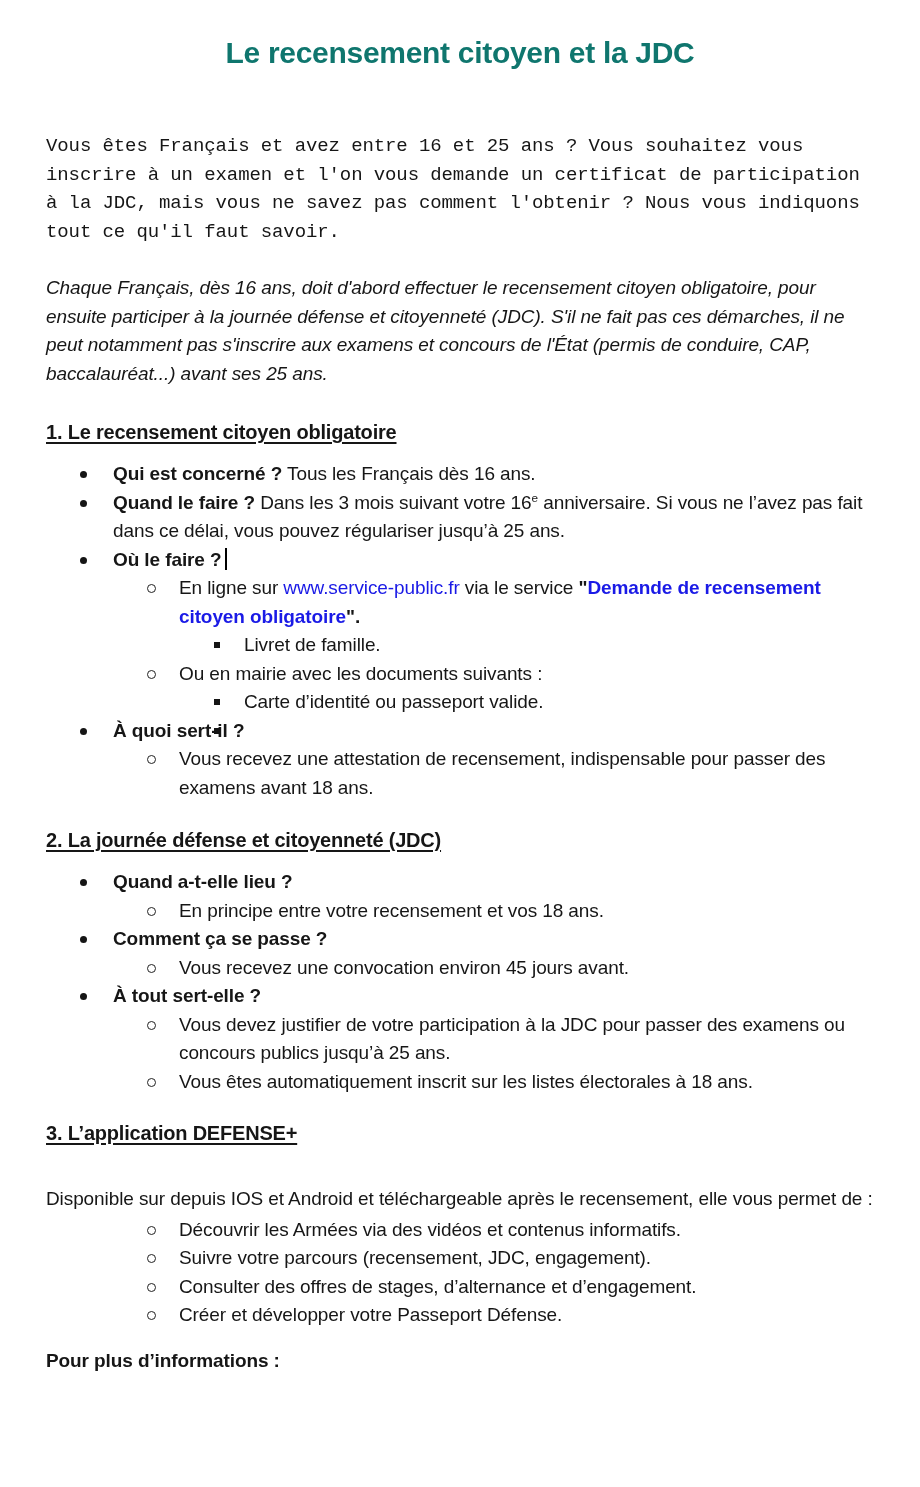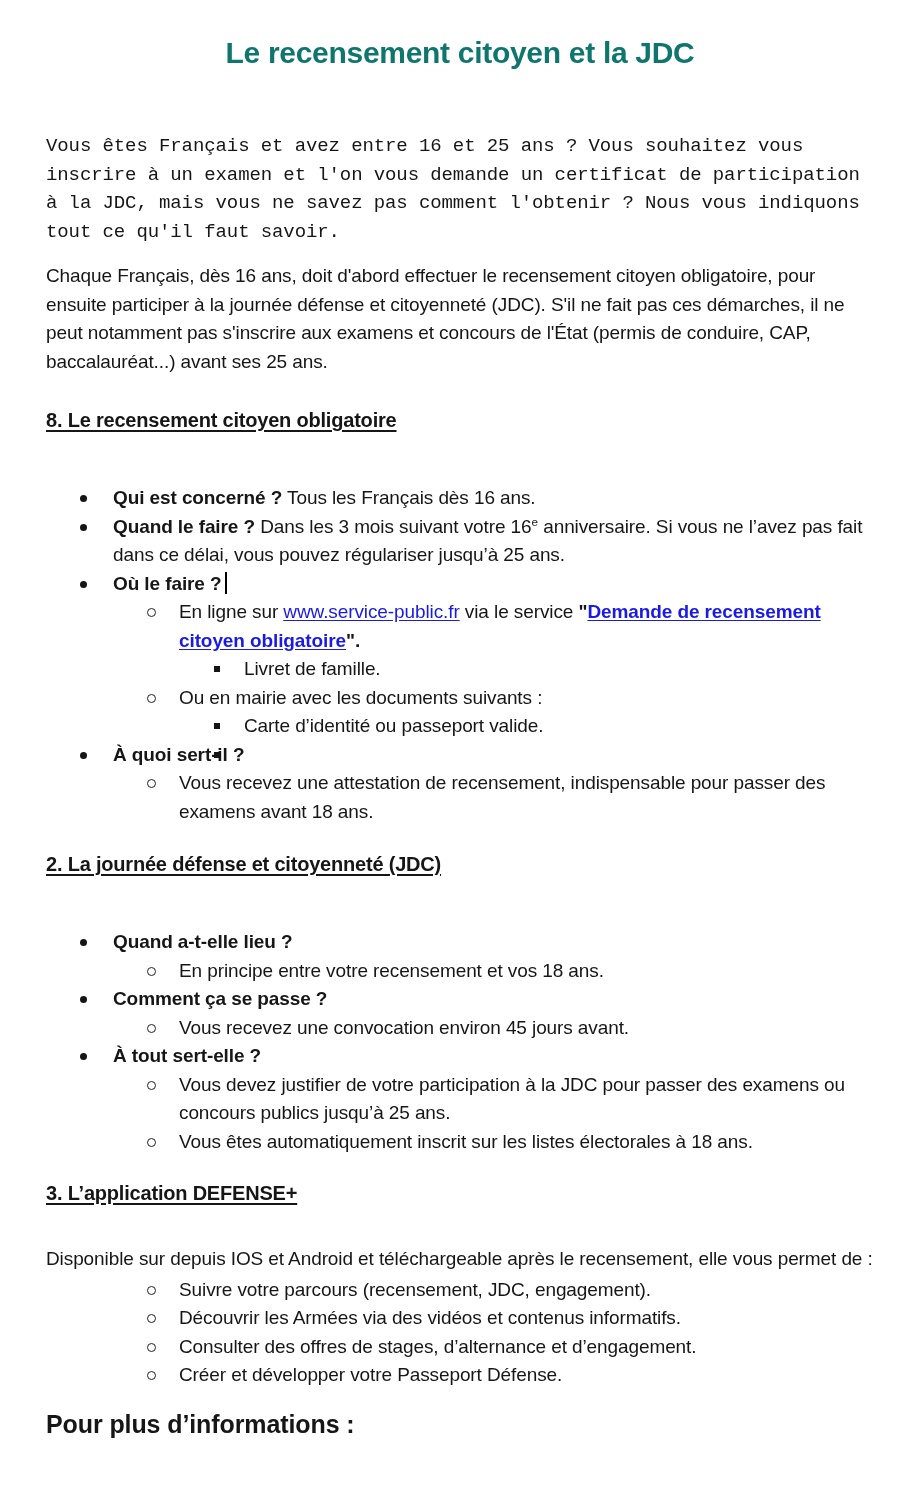--- a/index.html
+++ b/index.html
@@ -21,36 +21,36 @@
     letter-spacing: -0.3px;
   }
 
   .para {
     font-size: 19px;
     line-height: 28.5px;
     margin: 0;
     letter-spacing: -0.1px;
   }
   .para.p1 { margin-top: 62px; font-family: Liberation Mono, monospace; }
-  .para.p2 { margin-top: 16px; }
+  .para.p2 { margin-top: 28px; font-style: italic; }
 
   .sec-heading {
     font-size: 20px;
     font-weight: 700;
     text-decoration: underline;
     text-decoration-thickness: 2px;
     text-underline-offset: 3px;
     margin: 0;
     letter-spacing: -0.2px;
   }
   .sec-heading.h1 { margin-top: 33px; }
   .sec-heading.h2 { margin-top: 27px; }
   .sec-heading.h3 { margin-top: 26px; }
 
-  .list { margin-top: 52px; }
+  .list { margin-top: 16px; }
   .list.tight { margin-top: 2px; }
 
   .li { display: flex; font-size: 19px; line-height: 28.5px; letter-spacing: -0.1px; }
   .li-text { flex: 1; }
 
   .l1 { padding-left: 33px; }
   .l2 { padding-left: 100px; }
   .l3 { padding-left: 167px; }
 
   .marker { flex: 0 0 auto; position: relative; }
@@ -70,48 +70,47 @@
   .marker.square::after {
     content: ""; position: absolute; left: 1px; top: 11px;
     width: 6px; height: 6px; background: #151515;
   }
 
   b, .bold { font-weight: 700; }
   sup { font-size: 62%; line-height: 0; }
 
   a.link {
     color: #1A1AE6;
-    text-decoration: underline;
     text-underline-offset: 2px;
     cursor: pointer;
   }
   a.link.bold { font-weight: 700; }
 
   .caret {
     display: inline-block;
     width: 2px; height: 22px;
     background: #000;
     vertical-align: -4px;
     margin-left: 3px;
   }
 
-  .more-info { font-size: 25px; font-weight: 700; margin-top: 20px; letter-spacing: -0.1px; }
+  .more-info { font-size: 19px; font-weight: 700; margin-top: 20px; letter-spacing: -0.1px; }
 </style>
 </head>
 <body>
 
 <div class="page">
 
   <h1 class="doc-title">Le recensement citoyen et la JDC</h1>
 
   <p class="para p1">Vous êtes Français et avez entre 16 et 25 ans ? Vous souhaitez vous inscrire à un examen et l'on vous demande un certificat de participation à la JDC, mais vous ne savez pas comment l'obtenir ? Nous vous indiquons tout ce qu'il faut savoir.</p>
 
   <p class="para p2">Chaque Français, dès 16 ans, doit d'abord effectuer le recensement citoyen obligatoire, pour ensuite participer à la journée défense et citoyenneté (JDC). S'il ne fait pas ces démarches, il ne peut notamment pas s'inscrire aux examens et concours de l'État (permis de conduire, CAP, baccalauréat...) avant ses 25 ans.</p>
 
-  <h2 class="sec-heading h1">8. Le recensement citoyen obligatoire</h2>
+  <h2 class="sec-heading h1">1. Le recensement citoyen obligatoire</h2>
 
   <div class="list">
 
     <div class="li l1">
       <span class="marker disc"></span>
       <div class="li-text"><b>Qui est concerné ?</b><span> Tous les Français dès 16 ans.</span></div>
     </div>
 
     <div class="li l1">
       <span class="marker disc"></span>
@@ -202,30 +201,30 @@
   </div>
 
   <h2 class="sec-heading h3">3. L’application DEFENSE+</h2>
 
   <p class="para" style="margin-top:40px">Disponible sur depuis IOS et Android et téléchargeable après le recensement, elle vous permet de :</p>
 
   <div class="list tight">
 
     <div class="li l2">
       <span class="marker circle"></span>
+      <div class="li-text">Découvrir les Armées via des vidéos et contenus informatifs.</div>
+    </div>
+
+    <div class="li l2">
+      <span class="marker circle"></span>
       <div class="li-text">Suivre votre parcours (recensement, JDC, engagement).</div>
     </div>
 
     <div class="li l2">
       <span class="marker circle"></span>
-      <div class="li-text">Découvrir les Armées via des vidéos et contenus informatifs.</div>
-    </div>
-
-    <div class="li l2">
-      <span class="marker circle"></span>
       <div class="li-text">Consulter des offres de stages, d’alternance et d’engagement.</div>
     </div>
 
     <div class="li l2">
       <span class="marker circle"></span>
       <div class="li-text">Créer et développer votre Passeport Défense.</div>
     </div>
 
   </div>
 

